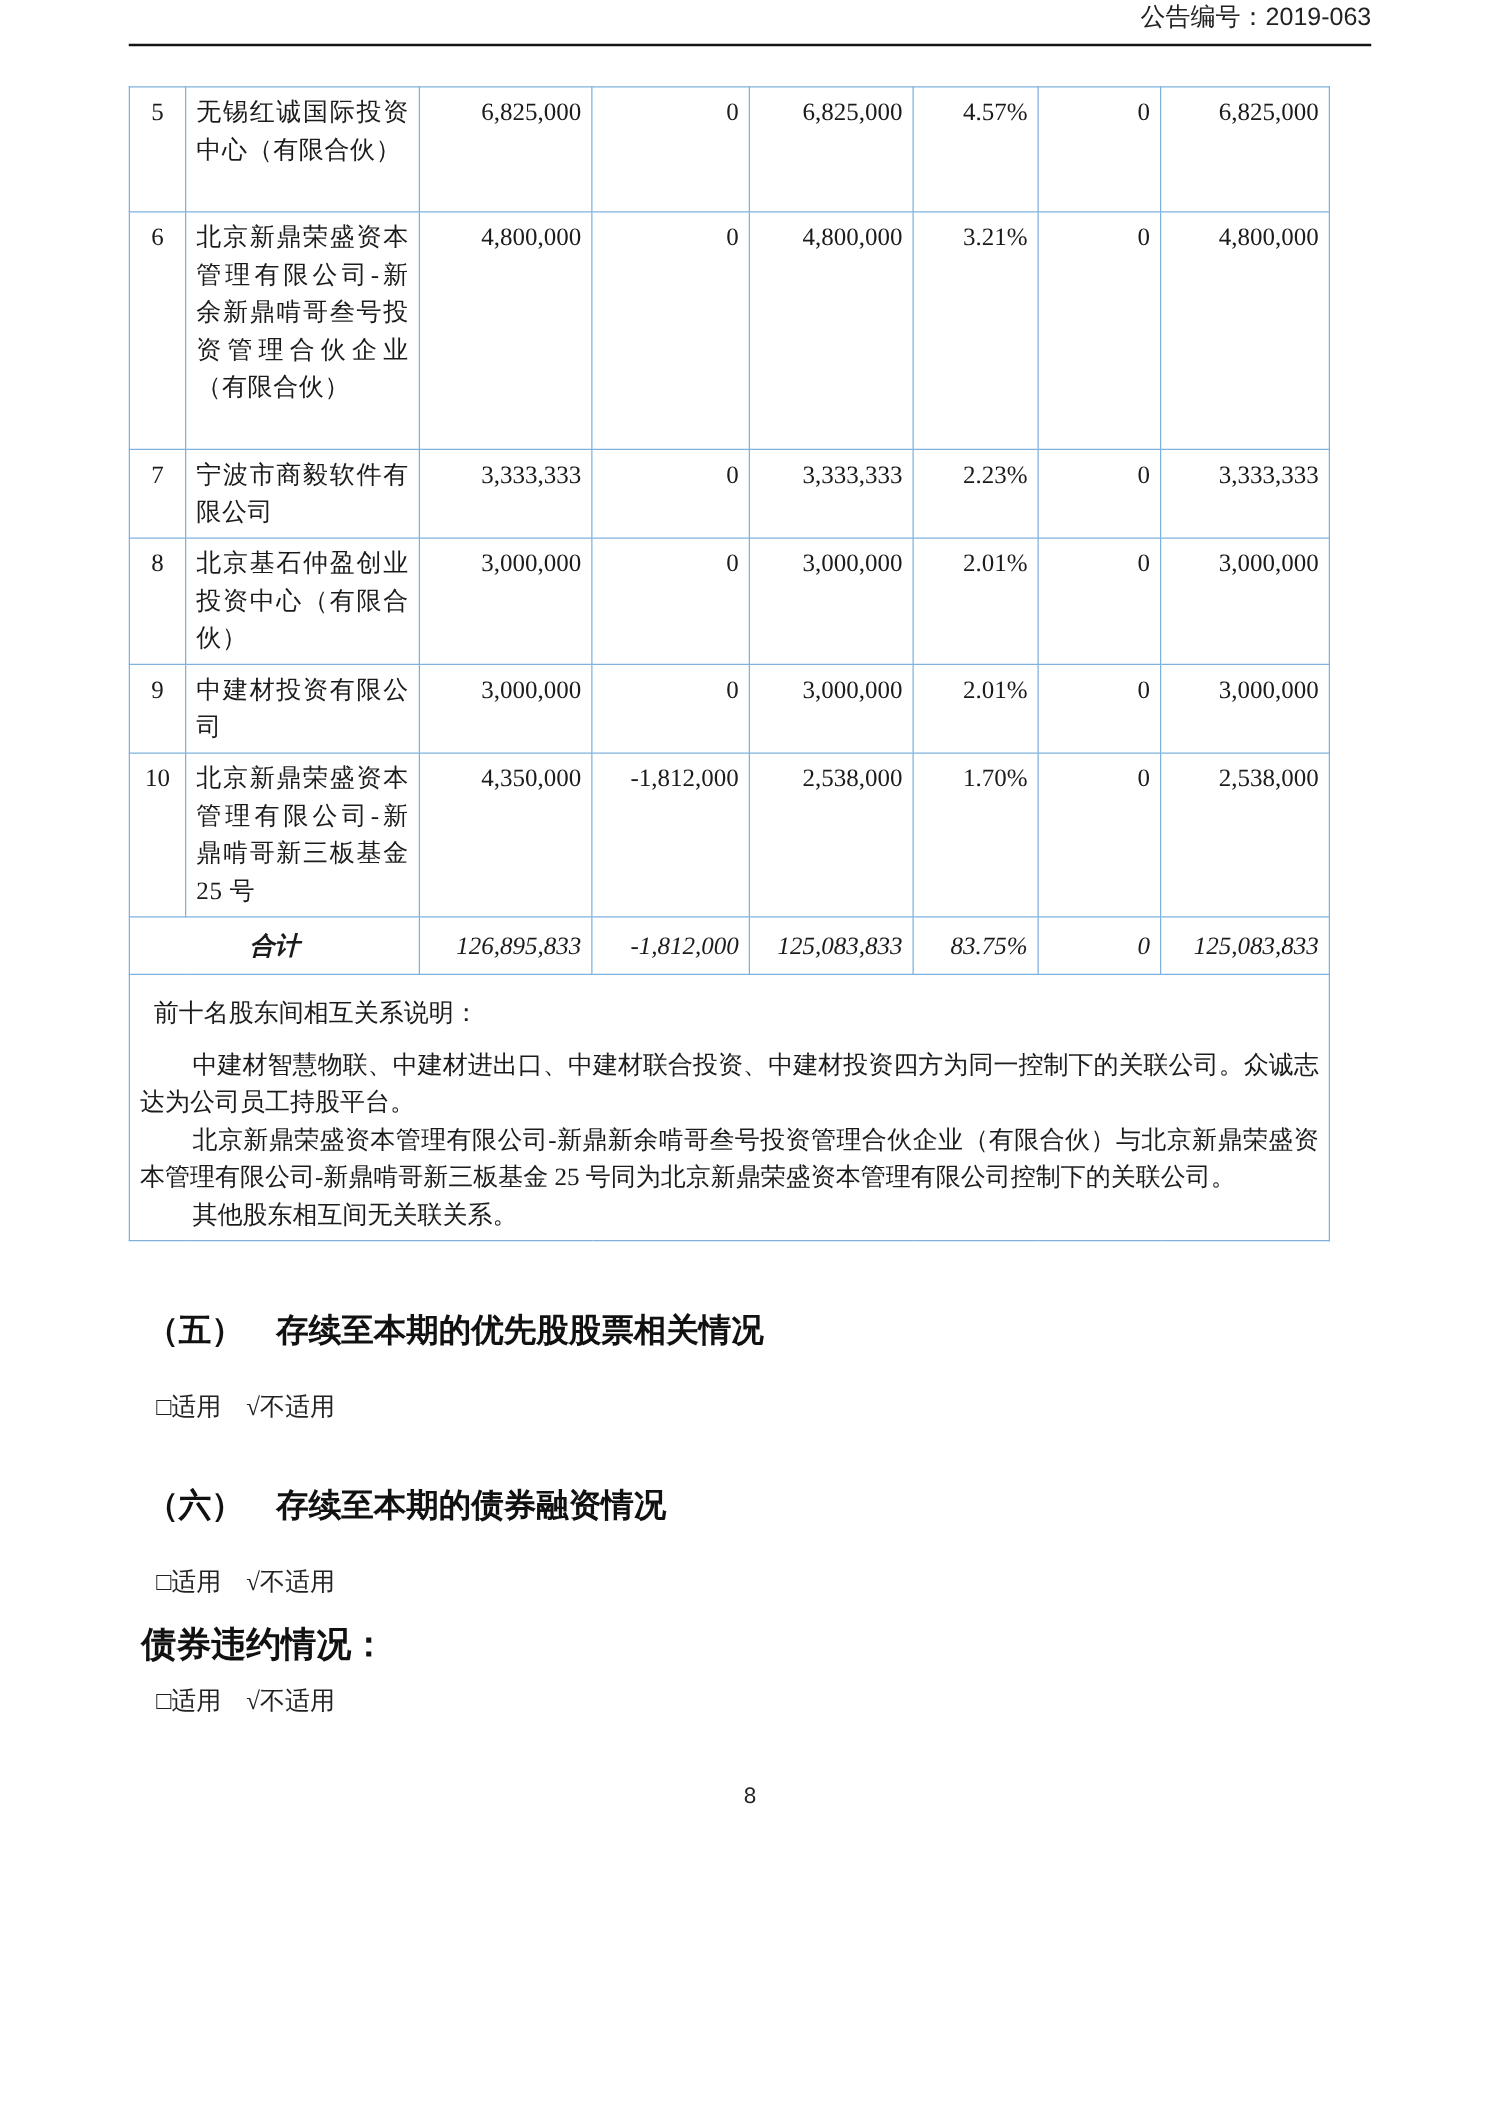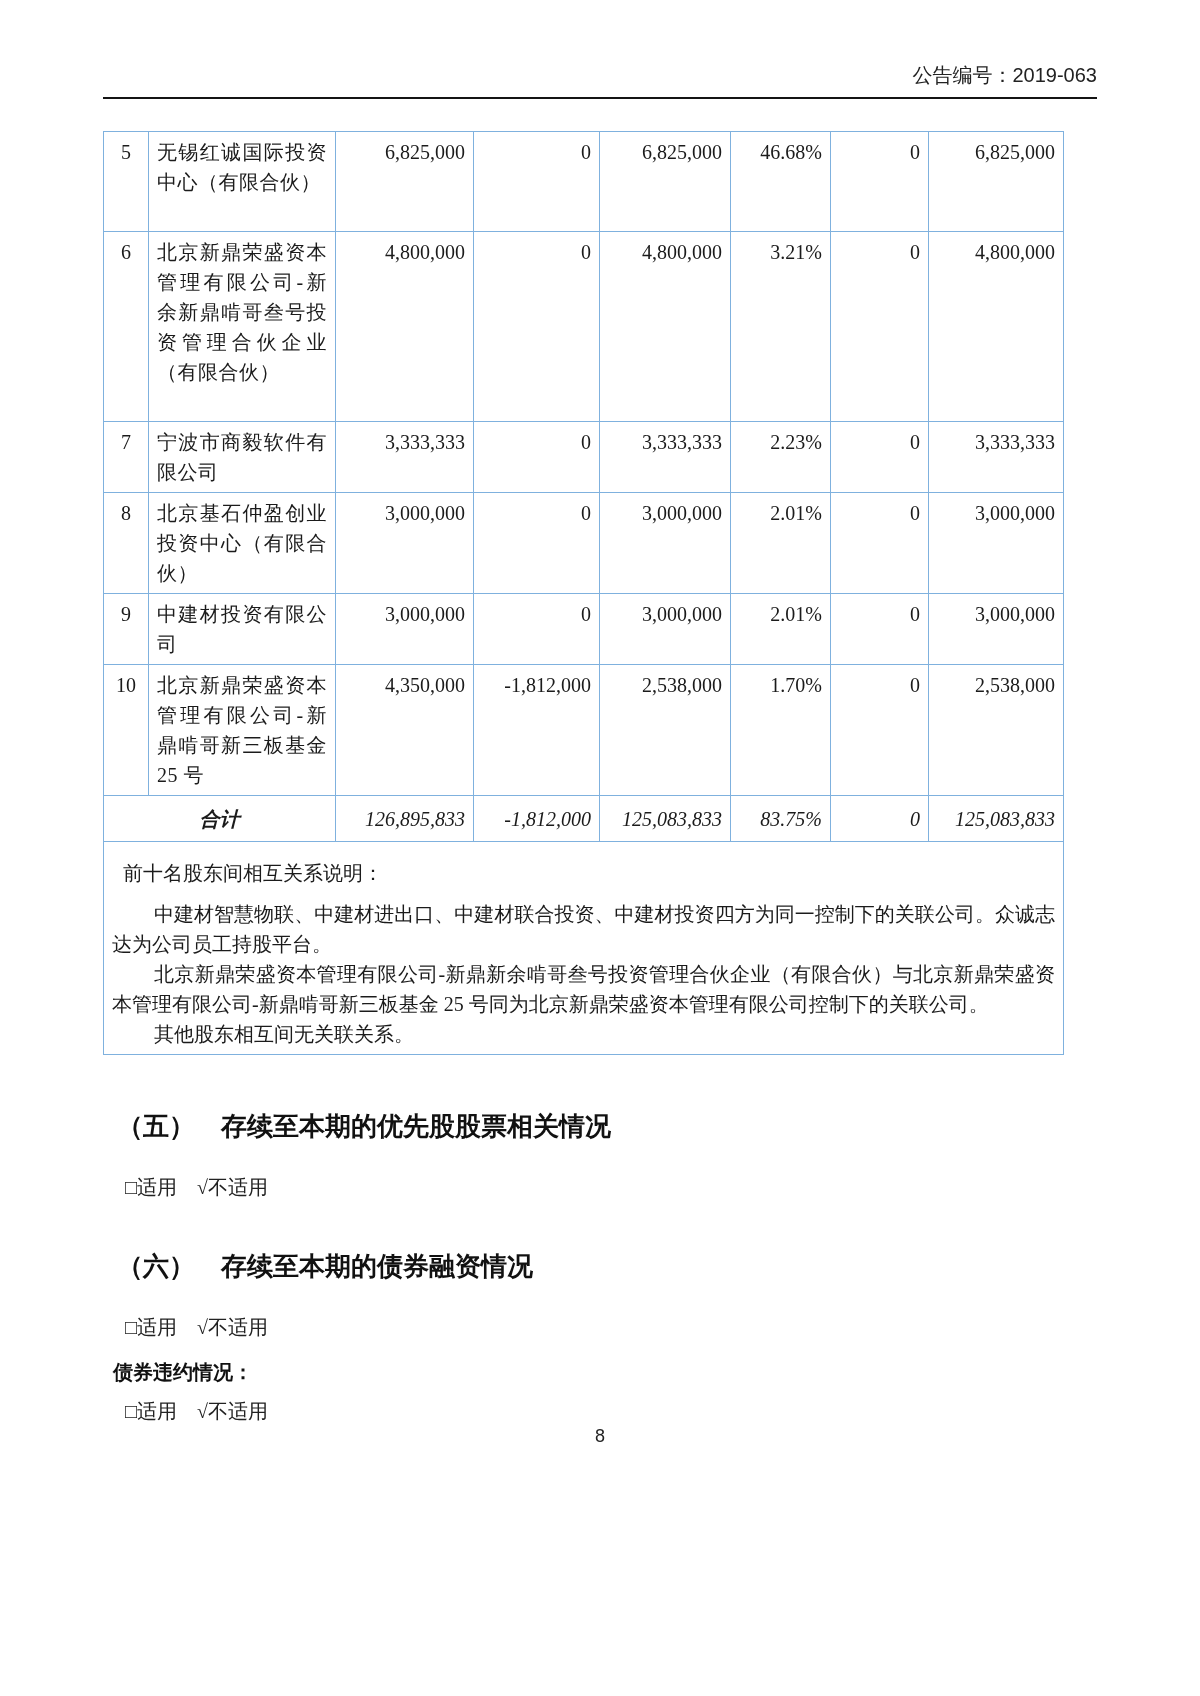--- a/index.html
+++ b/index.html
@@ -8,21 +8,20 @@
     background:#ffffff;
     color:#1b1b1b;
     font-family:"Liberation Serif","DejaVu Serif",serif;
     position:relative;
     overflow:hidden;
   }
   .content{margin:0 103px;width:994px;}
 
   
   .doc-header{
-    padding-top:62px;
     padding-bottom:8px;
     border-bottom:2px solid #141414;
     text-align:right;
     font-family:"Liberation Sans","DejaVu Sans",sans-serif;
     font-size:20px;
     color:#222;
   }
 
   
   table.shareholders{
@@ -87,21 +86,21 @@
   .check-line{
     margin:30px 0 0 10px;
     font-size:20px;
     color:#222;
   }
   .check-line .opt{margin-right:20px;padding-left:12px;}
   .sub-label{
     margin:18px 0 0 10px;
     font-family:"Liberation Sans","DejaVu Sans",sans-serif;
     font-weight:bold;
-    font-size:20px;
+    font-size:28px;
     color:#111;
   }
   .check-line.tight{margin-top:12px;}
 
   .page-number{
     position:absolute;
     left:0;right:0;
     top:1426px;
     text-align:center;
     font-size:18px;
@@ -129,21 +128,21 @@
         <col style="width:98px">
         <col style="width:135px">
     </colgroup>
     <tbody>
       <tr class="r-3l">
         <td class="idx">5</td>
         <td class="name-cell">无锡红诚国际投资中心（有限合伙）</td>
         <td class="num">6,825,000</td>
         <td class="num">0</td>
         <td class="num">6,825,000</td>
-        <td class="num">46.68%</td>
+        <td class="num">4.57%</td>
         <td class="num">0</td>
         <td class="num">6,825,000</td>
       </tr>
       <tr class="r-6l">
         <td class="idx">6</td>
         <td class="name-cell">北京新鼎荣盛资本管理有限公司-新余新鼎啃哥叁号投资管理合伙企业（有限合伙）</td>
         <td class="num">4,800,000</td>
         <td class="num">0</td>
         <td class="num">4,800,000</td>
         <td class="num">3.21%</td>

